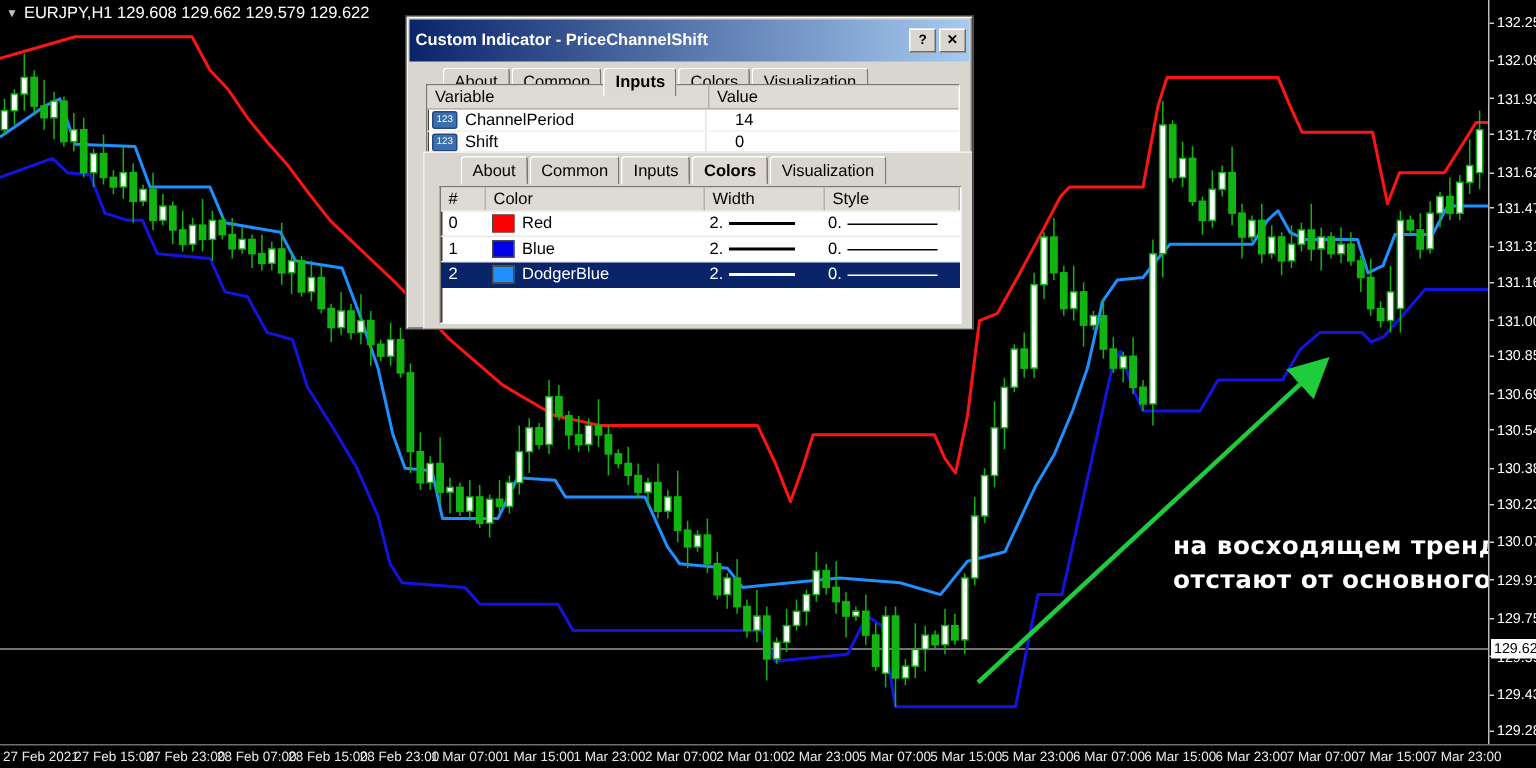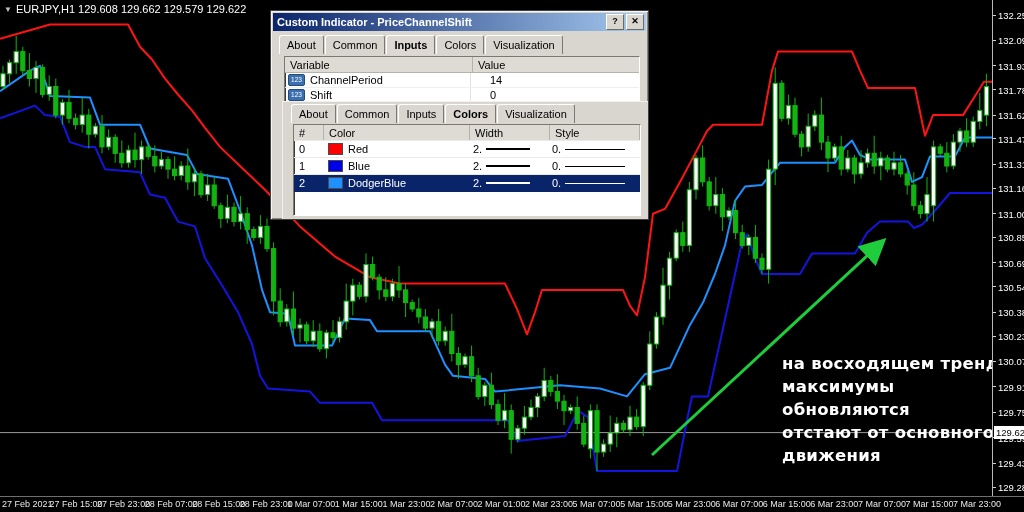--- a/index.html
+++ b/index.html
@@ -20,28 +20,28 @@
   .time-axis{position:absolute;left:0;bottom:0;width:1024px;height:15px;background:#000;
              border-top:1px solid #6f6f6f;z-index:4;}
   .tlabel{position:absolute;top:2px;color:#e9e9e9;font-size:9px;white-space:nowrap;}
   
   .annotation{position:absolute;left:782px;top:352px;color:#fff;font-family:"DejaVu Sans",sans-serif;
               font-size:16.5px;font-weight:bold;line-height:23px;z-index:3;letter-spacing:.3px;}
   
   .dialog{position:absolute;left:270px;top:10px;width:377px;height:208px;background:#d9d6cf;
           border:1px solid #404040;box-shadow:inset 1px 1px 0 #f7f6f4, inset -1px -1px 0 #8a877f;
           z-index:10;font-size:11px;color:#000;}
-  .titlebar{height:18px;margin:2px;background:linear-gradient(90deg,#0a246a,#a6caf0);
+  .titlebar{height:28px;margin:2px;background:linear-gradient(90deg,#0a246a,#a6caf0);
             display:flex;align-items:center;color:#fff;font-weight:bold;padding-left:4px;}
   .titlebar .t-title{flex:1;font-size:11px;}
   .tbtn{width:16px;height:14px;margin-right:2px;background:#d9d6cf;color:#000;
         border-top:1px solid #fff;border-left:1px solid #fff;border-right:1px solid #6e6b64;
         border-bottom:1px solid #6e6b64;font-size:9px;font-weight:bold;text-align:center;
         line-height:13px;cursor:default;}
-  .tabstrip{display:flex;margin:4px 6px 0 8px;position:relative;}
+  .tabstrip{display:flex;margin:4px 6px 0 24px;position:relative;}
   .tab{padding:3px 7px 3px;background:#d9d6cf;border-top:1px solid #fff;border-left:1px solid #fff;
        border-right:1px solid #7b786f;border-radius:3px 3px 0 0;margin-right:1px;position:relative;}
   .tab.active{font-weight:bold;background:#ddd9d2;z-index:2;padding-top:3px;
        box-shadow:0 1px 0 #ddd9d2;}
   .sunken{background:#fff;border-top:1px solid #7b786f;border-left:1px solid #7b786f;
           border-bottom:1px solid #fff;border-right:1px solid #fff;
           box-shadow:inset 1px 1px 0 #3f3d38;}
   .inputs-table{position:absolute;left:13px;top:45px;width:354px;height:46px;}
   .row{display:flex;align-items:center;}
   .thead{background:#dedbd4;border-bottom:1px solid #b5b2aa;height:15px;font-size:11px;}
@@ -451,23 +451,21 @@
       <div class="tlabel" style="left: 715.25px;">6 Mar 07:00</div>
       <div class="tlabel" style="left: 762.8px;">6 Mar 15:00</div>
       <div class="tlabel" style="left: 810.35px;">6 Mar 23:00</div>
       <div class="tlabel" style="left: 857.9px;">7 Mar 07:00</div>
       <div class="tlabel" style="left: 905.45px;">7 Mar 15:00</div>
       <div class="tlabel" style="left: 953px;">7 Mar 23:00</div>
     </div>
 
   <div class="annotation">
     <div>на восходящем тренде</div>
-    <div>максимумы обновляются</div>
     <div>отстают от основного</div>
-    <div>движения</div>
   </div>
 
   <div class="dialog">
     <div class="titlebar">
       <span class="t-title">Custom Indicator - PriceChannelShift</span>
       <div class="tbtn">?</div>
       <div class="tbtn">✕</div>
     </div>
 
     <div class="tabstrip">

